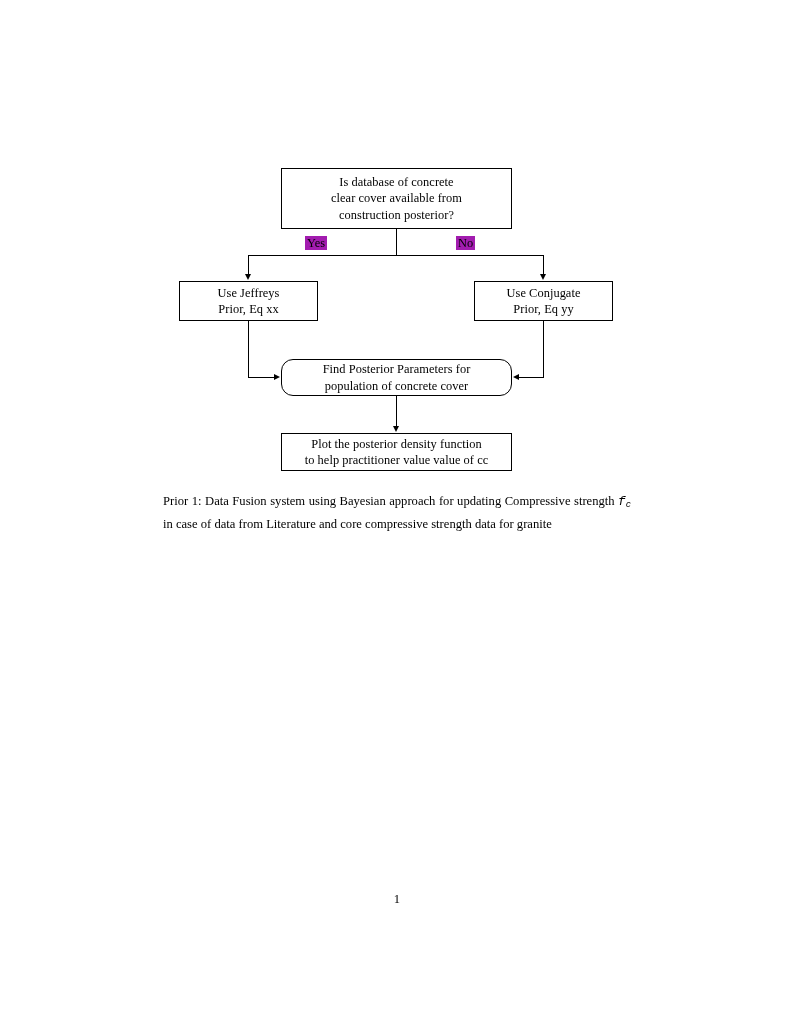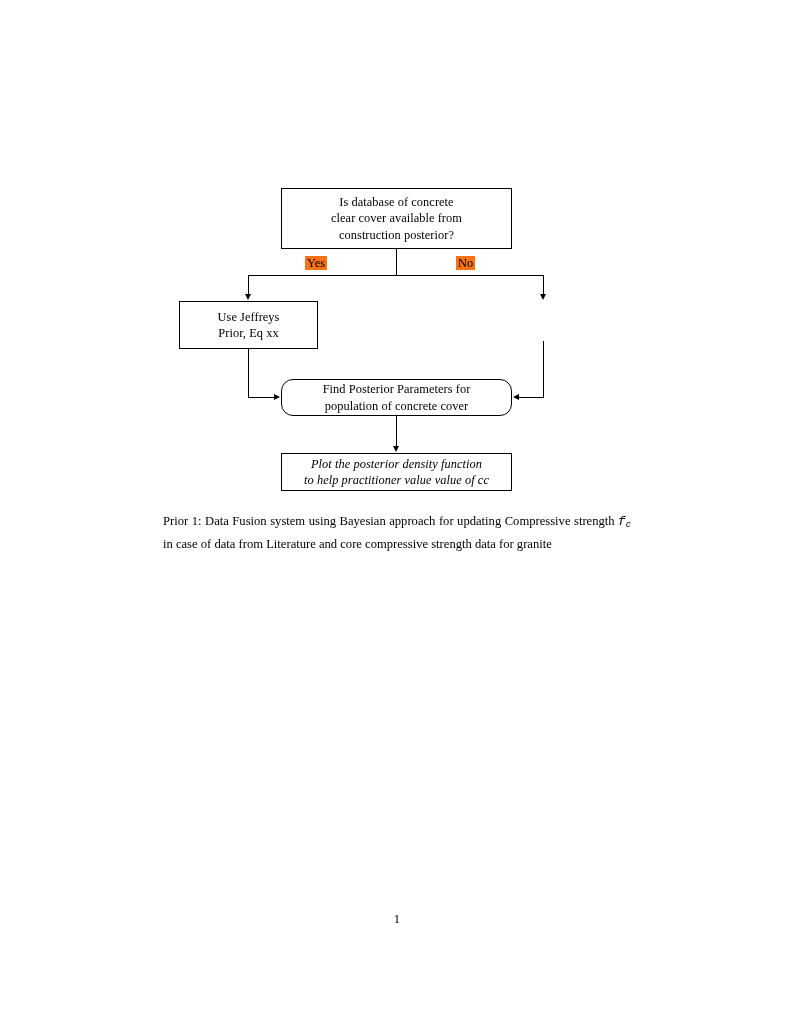--- a/index.html
+++ b/index.html
@@ -12,21 +12,20 @@
     height: 1028px;
     position: relative;
     overflow: hidden;
     font-family: "Liberation Serif", "DejaVu Serif", serif;
     color: #000000;
   }
 
   #page {
     position: absolute;
     inset: 0;
-    margin-top: 20px;
   }
 
   
   .flow {
     position: absolute;
     left: 0;
     top: 0;
     width: 794px;
     height: 490px;
   }
@@ -43,24 +42,24 @@
     text-align: center;
     font-size: 12.4px;
     line-height: 16.5px;
     letter-spacing: 0.05px;
     z-index: 3;
   }
   .node .ln { display: block; white-space: nowrap; }
 
   
   #node-question      { left: 281px; top: 168px; width: 231px; height: 61px; }
-  #node-jeffreys      { left: 179px; top: 281px; width: 139px; height: 48px; text-align: right; }
+  #node-jeffreys      { left: 179px; top: 281px; width: 139px; height: 40px; text-align: right; }
   #node-conjugate     { left: 474px; top: 281px; width: 139px; height: 40px; }
   #node-posterior     { left: 281px; top: 359px; width: 231px; height: 37px; border-radius: 12px; }
-  #node-plot          { left: 281px; top: 433px; width: 231px; height: 38px; font-style: italic; }
+  #node-plot          { left: 281px; top: 433px; width: 231px; height: 38px; }
 
   
   .vline, .hline {
     position: absolute;
     background: #000000;
     z-index: 1;
   }
   .vline { width: 1px; }
   .hline { height: 1px; }
 
@@ -87,21 +86,21 @@
     border-right: 6px solid #000000;
   }
 
   
   .edge-label {
     position: absolute;
     font-size: 12.4px;
     line-height: 14px;
     white-space: nowrap;
     z-index: 3;
-    background: #f97316;
+    background: #a21caf;
     padding: 0 2px;
   }
   #label-yes { left: 305px; top: 236px; }
   #label-no  { left: 456px; top: 236px; }
 
   
   #caption {
     position: absolute;
     left: 163px;
     top: 492px;
@@ -155,20 +154,24 @@
     <div class="arrow down" style="left:539.8px; top:274px;"></div>
 
     <div class="edge-label" id="label-yes">Yes</div>
     <div class="edge-label" id="label-no">No</div>
 
     <div class="node" id="node-jeffreys">
       <span class="ln">Use Jeffreys</span>
       <span class="ln">Prior, Eq xx</span>
     </div>
 
+    <div class="node" id="node-conjugate">
+      <span class="ln">Use Conjugate</span>
+      <span class="ln">Prior, Eq yy</span>
+    </div>
 
     <div class="vline" style="left:248px; top:321px; height:57px;"></div>
     <div class="hline" style="left:248px; top:377px; width:26px;"></div>
     <div class="arrow right" style="left:274px; top:374px;"></div>
 
     <div class="vline" style="left:543px; top:321px; height:57px;"></div>
     <div class="hline" style="left:519px; top:377px; width:25px;"></div>
     <div class="arrow left" style="left:513px; top:374px;"></div>
 
     <div class="node" id="node-posterior">

